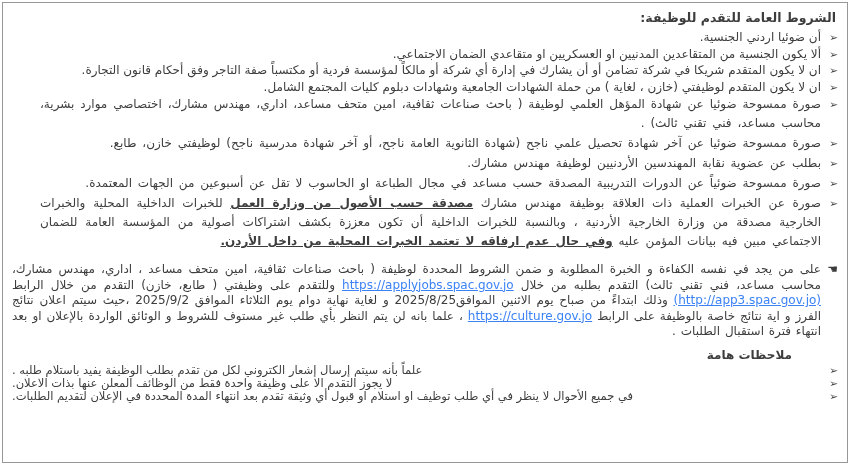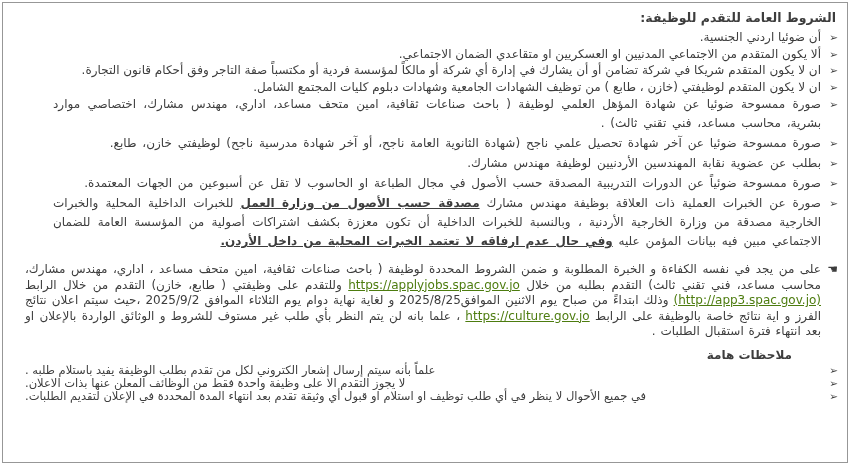--- a/index.html
+++ b/index.html
@@ -4,21 +4,21 @@
 <style>
   html,body{margin:0;padding:0;}
   body{
     width:850px;height:470px;background:#ffffff;overflow:hidden;position:relative;
     font-family:"DejaVu Sans", sans-serif;
   }
   .page{
     position:absolute;top:2px;right:2px;left:2px;bottom:7px;
     border:1px solid #979797;
     box-sizing:border-box;
-    padding:6px 9px 0 22px;
+    padding:6px 9px 0 9px;
     direction:rtl;
     color:#3d3d3d;
   }
   .sec-title{
     font-weight:bold;font-size:12.5px;line-height:17px;margin:0 2px 3px 0;
   }
   ul{list-style:none;margin:0;padding:0;}
   .li{display:flex;align-items:flex-start;}
   .bullet{
     flex:0 0 17px;width:17px;font-size:10.5px;line-height:inherit;
@@ -38,48 +38,48 @@
   .app{display:flex;align-items:flex-start;margin-top:11px;font-size:12px;line-height:15.5px;}
   .app .txt{text-align:justify;text-justify:inter-word;word-spacing:1px;}
 
   .notes{margin-top:8px;}
   .notes-title{font-weight:bold;font-size:12px;line-height:15px;margin:8px 46px 1px 0;}
   .notes .li{font-size:11.5px;line-height:13px;}
   .notes .txt{text-align:left;}
 
   .b{font-weight:bold;}
   .u{text-decoration:underline;}
-  .link{text-decoration:underline;color:#4d7c0f;cursor:pointer;unicode-bidi:embed;margin-top:48px;}
+  .link{text-decoration:underline;color:#3b82f6;cursor:pointer;unicode-bidi:embed;margin-top:48px;}
 </style>
 </head>
 <body>
 
 <div class="page">
 
   <div class="sec-title">الشروط العامة للتقدم للوظيفة:</div>
   <ul class="cond">
 
       <li class="li">
         <span class="bullet">➢</span>
         <div class="txt">أن ضوئيا اردني الجنسية.</div>
       </li>
 
       <li class="li">
         <span class="bullet">➢</span>
-        <div class="txt">ألا يكون المتقدم من الاجتماعي المدنيين او العسكريين او متقاعدي الضمان الاجتماعي.</div>
+        <div class="txt">ألا يكون الجنسية من المتقاعدين المدنيين او العسكريين او متقاعدي الضمان الاجتماعي.</div>
       </li>
 
       <li class="li">
         <span class="bullet">➢</span>
         <div class="txt">ان لا يكون المتقدم شريكا في شركة تضامن أو أن يشارك في إدارة أي شركة أو مالكاً لمؤسسة فردية أو مكتسباً صفة التاجر وفق أحكام قانون التجارة.</div>
       </li>
 
       <li class="li">
         <span class="bullet">➢</span>
-        <div class="txt">ان لا يكون المتقدم لوظيفتي (خازن ، طابع ) من توظيف الشهادات الجامعية وشهادات دبلوم كليات المجتمع الشامل.</div>
+        <div class="txt">ان لا يكون المتقدم لوظيفتي (خازن ، لغاية ) من حملة الشهادات الجامعية وشهادات دبلوم كليات المجتمع الشامل.</div>
       </li>
 
   </ul>
 
   <ul class="docs">
 
       <li class="li">
         <span class="bullet">➢</span>
         <div class="txt"><span>صورة ممسوحة ضوئيا عن شهادة المؤهل العلمي لوظيفة ( باحث صناعات ثقافية، امين متحف مساعد، اداري، مهندس مشارك، اختصاصي موارد بشرية، محاسب مساعد، فني تقني ثالث) .</span></div>
       </li>
@@ -89,21 +89,21 @@
         <div class="txt"><span>صورة ممسوحة ضوئيا عن آخر شهادة تحصيل علمي ناجح (شهادة الثانوية العامة ناجح، أو آخر شهادة مدرسية ناجح) لوظيفتي خازن، طابع.</span></div>
       </li>
 
       <li class="li">
         <span class="bullet">➢</span>
         <div class="txt"><span>بطلب عن عضوية نقابة المهندسين الأردنيين لوظيفة مهندس مشارك.</span></div>
       </li>
 
       <li class="li">
         <span class="bullet">➢</span>
-        <div class="txt"><span>صورة ممسوحة ضوئياً عن الدورات التدريبية المصدقة حسب الأصول في مجال الطباعة او الحاسوب لا تقل عن أسبوعين من الجهات المعتمدة.</span></div>
+        <div class="txt"><span>صورة ممسوحة ضوئياً عن الدورات التدريبية المصدقة حسب مساعد في مجال الطباعة او الحاسوب لا تقل عن أسبوعين من الجهات المعتمدة.</span></div>
       </li>
 
       <li class="li">
         <span class="bullet">➢</span>
         <div class="txt"><span>صورة عن الخبرات العملية ذات العلاقة بوظيفة مهندس مشارك </span><span class="b u">مصدقة حسب الأصول من وزارة العمل</span><span> للخبرات الداخلية المحلية والخبرات الخارجية مصدقة من وزارة الخارجية الأردنية ، وبالنسبة للخبرات الداخلية أن تكون معززة بكشف اشتراكات أصولية من المؤسسة العامة للضمان الاجتماعي مبين فيه بيانات المؤمن عليه </span><span class="b u">وفي حال عدم ارفاقه لا تعتمد الخبرات المحلية من داخل الأردن.</span></div>
       </li>
 
   </ul>
 
   <div class="app">

